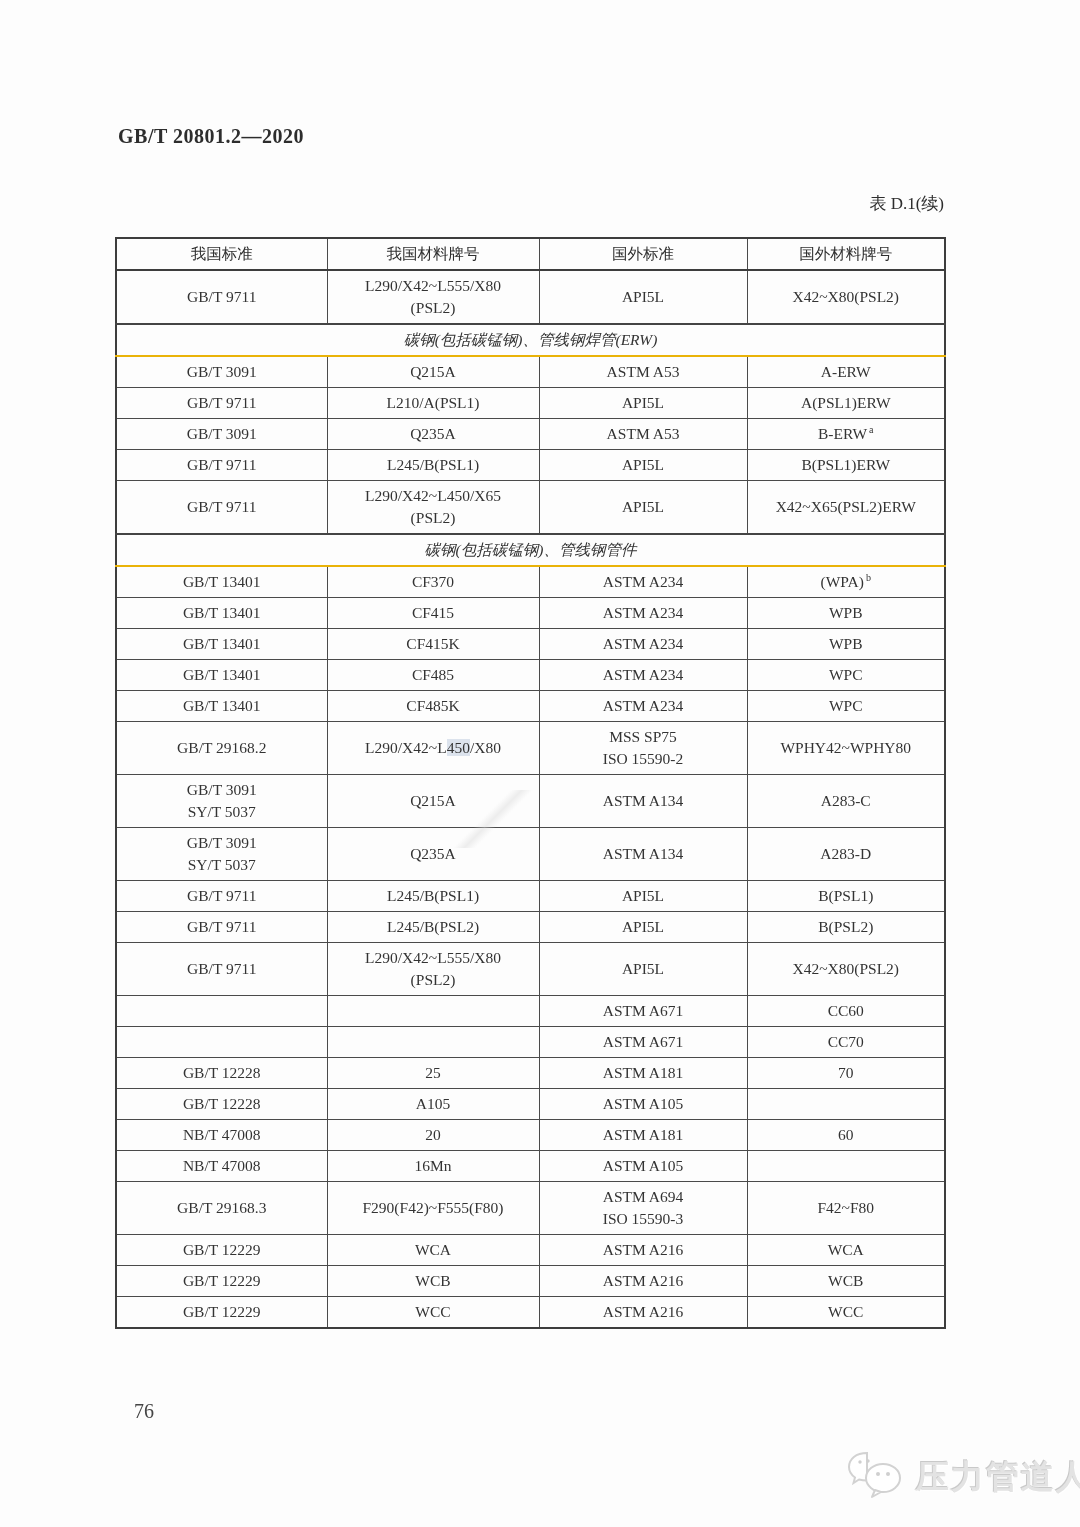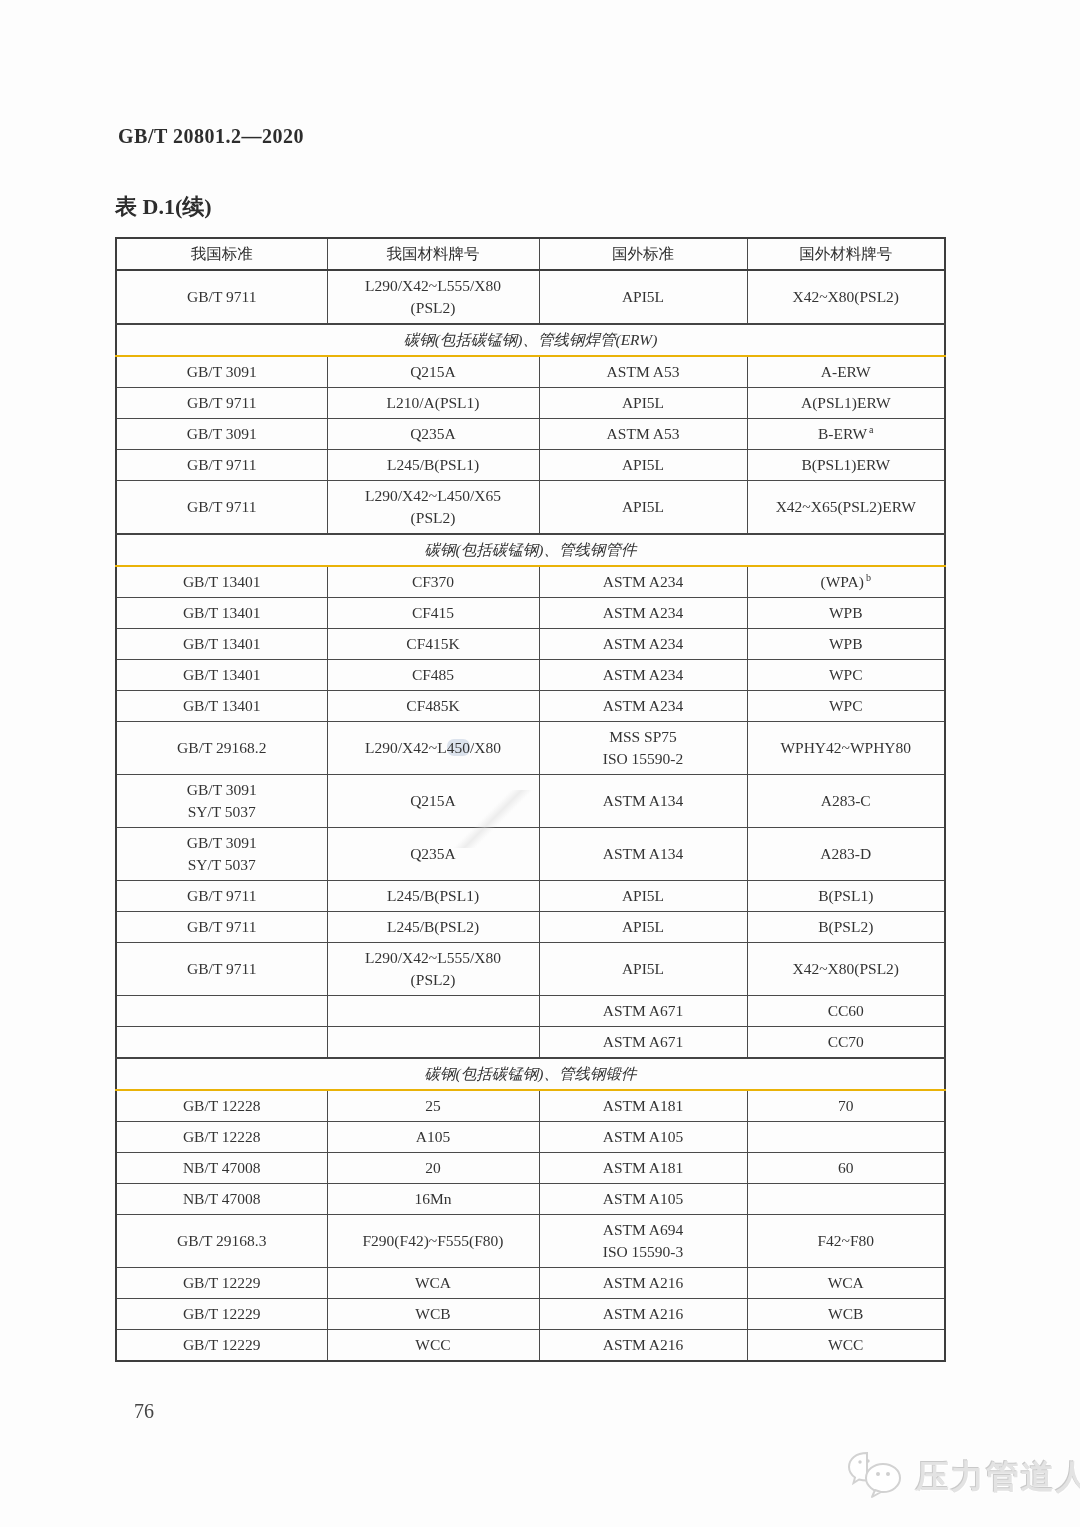--- a/index.html
+++ b/index.html
@@ -2,33 +2,33 @@
 <html><head>
 <meta charset="utf-8">
 <style>
   html,body{margin:0;padding:0;background:#ffffff;}
   body{width:1080px;height:1527px;position:relative;overflow:hidden;
        font-family:"Liberation Serif","DejaVu Serif",serif;color:#333;}
   .page{position:absolute;inset:0;background:#fdfdfd;}
 
   .doc-code{position:absolute;left:118px;top:125px;font-size:20px;font-weight:bold;
             letter-spacing:.5px;color:#2d2d2d;}
-  .caption{position:absolute;left:115px;top:192px;width:829px;text-align:left;
-           font-size:22px;font-weight:bold;color:#2d2d2d;}
+  .caption{position:absolute;left:115px;top:192px;width:829px;text-align:right;
+           font-size:17px;font-weight:normal;color:#2d2d2d;}
 
   table.materials{position:absolute;left:115px;top:237px;width:829px;
                   border-collapse:collapse;table-layout:fixed;
                   border:2px solid #3d3d3d;background:transparent;}
   .materials th,.materials td{border:1px solid #4a4a4a;text-align:center;
         vertical-align:middle;font-size:15.5px;padding:4px 3px;line-height:22px;
         color:#333;overflow:hidden;}
   .materials thead th{font-weight:normal;border-bottom:2px solid #3d3d3d;color:#2f2f2f;}
   .materials tr.section td{border-top:2px solid #444;border-bottom:2px solid #eab308;font-style:italic;}
   .materials sup{font-size:10px;line-height:0;vertical-align:super;padding-left:2px;}
-  .hl{background:#dce3ed;border-radius:7px;}
+  .hl{background:#dce3ed;border-radius:0;}
 
   .page-num{position:absolute;left:134px;top:1400px;font-size:20px;color:#454545;}
 
   .ghost-streak{position:absolute;left:452px;top:790px;width:82px;height:58px;
      background:linear-gradient(135deg,transparent 42%,#d9d9d9 50%,transparent 58%);
      opacity:.45;pointer-events:none;}
 
   .watermark{position:absolute;left:845px;top:1447px;display:flex;align-items:center;
              gap:7px;}
   .wm-text{font-size:33px;font-weight:bold;letter-spacing:2px;color:#e3e3e3;
@@ -329,23 +329,20 @@
           </td>
           <td>
             <div>&nbsp;</div>
           </td>
           <td>
             <div>ASTM A671</div>
           </td>
           <td>
             <div>CC70</div>
           </td>
-        </tr>
-        <tr class="section">
-          <td colspan="4">碳钢(包括碳锰钢)、管线钢锻件</td>
         </tr>
         <tr>
           <td>
             <div>GB/T 12228</div>
           </td>
           <td>
             <div>25</div>
           </td>
           <td>
             <div>ASTM A181</div>

